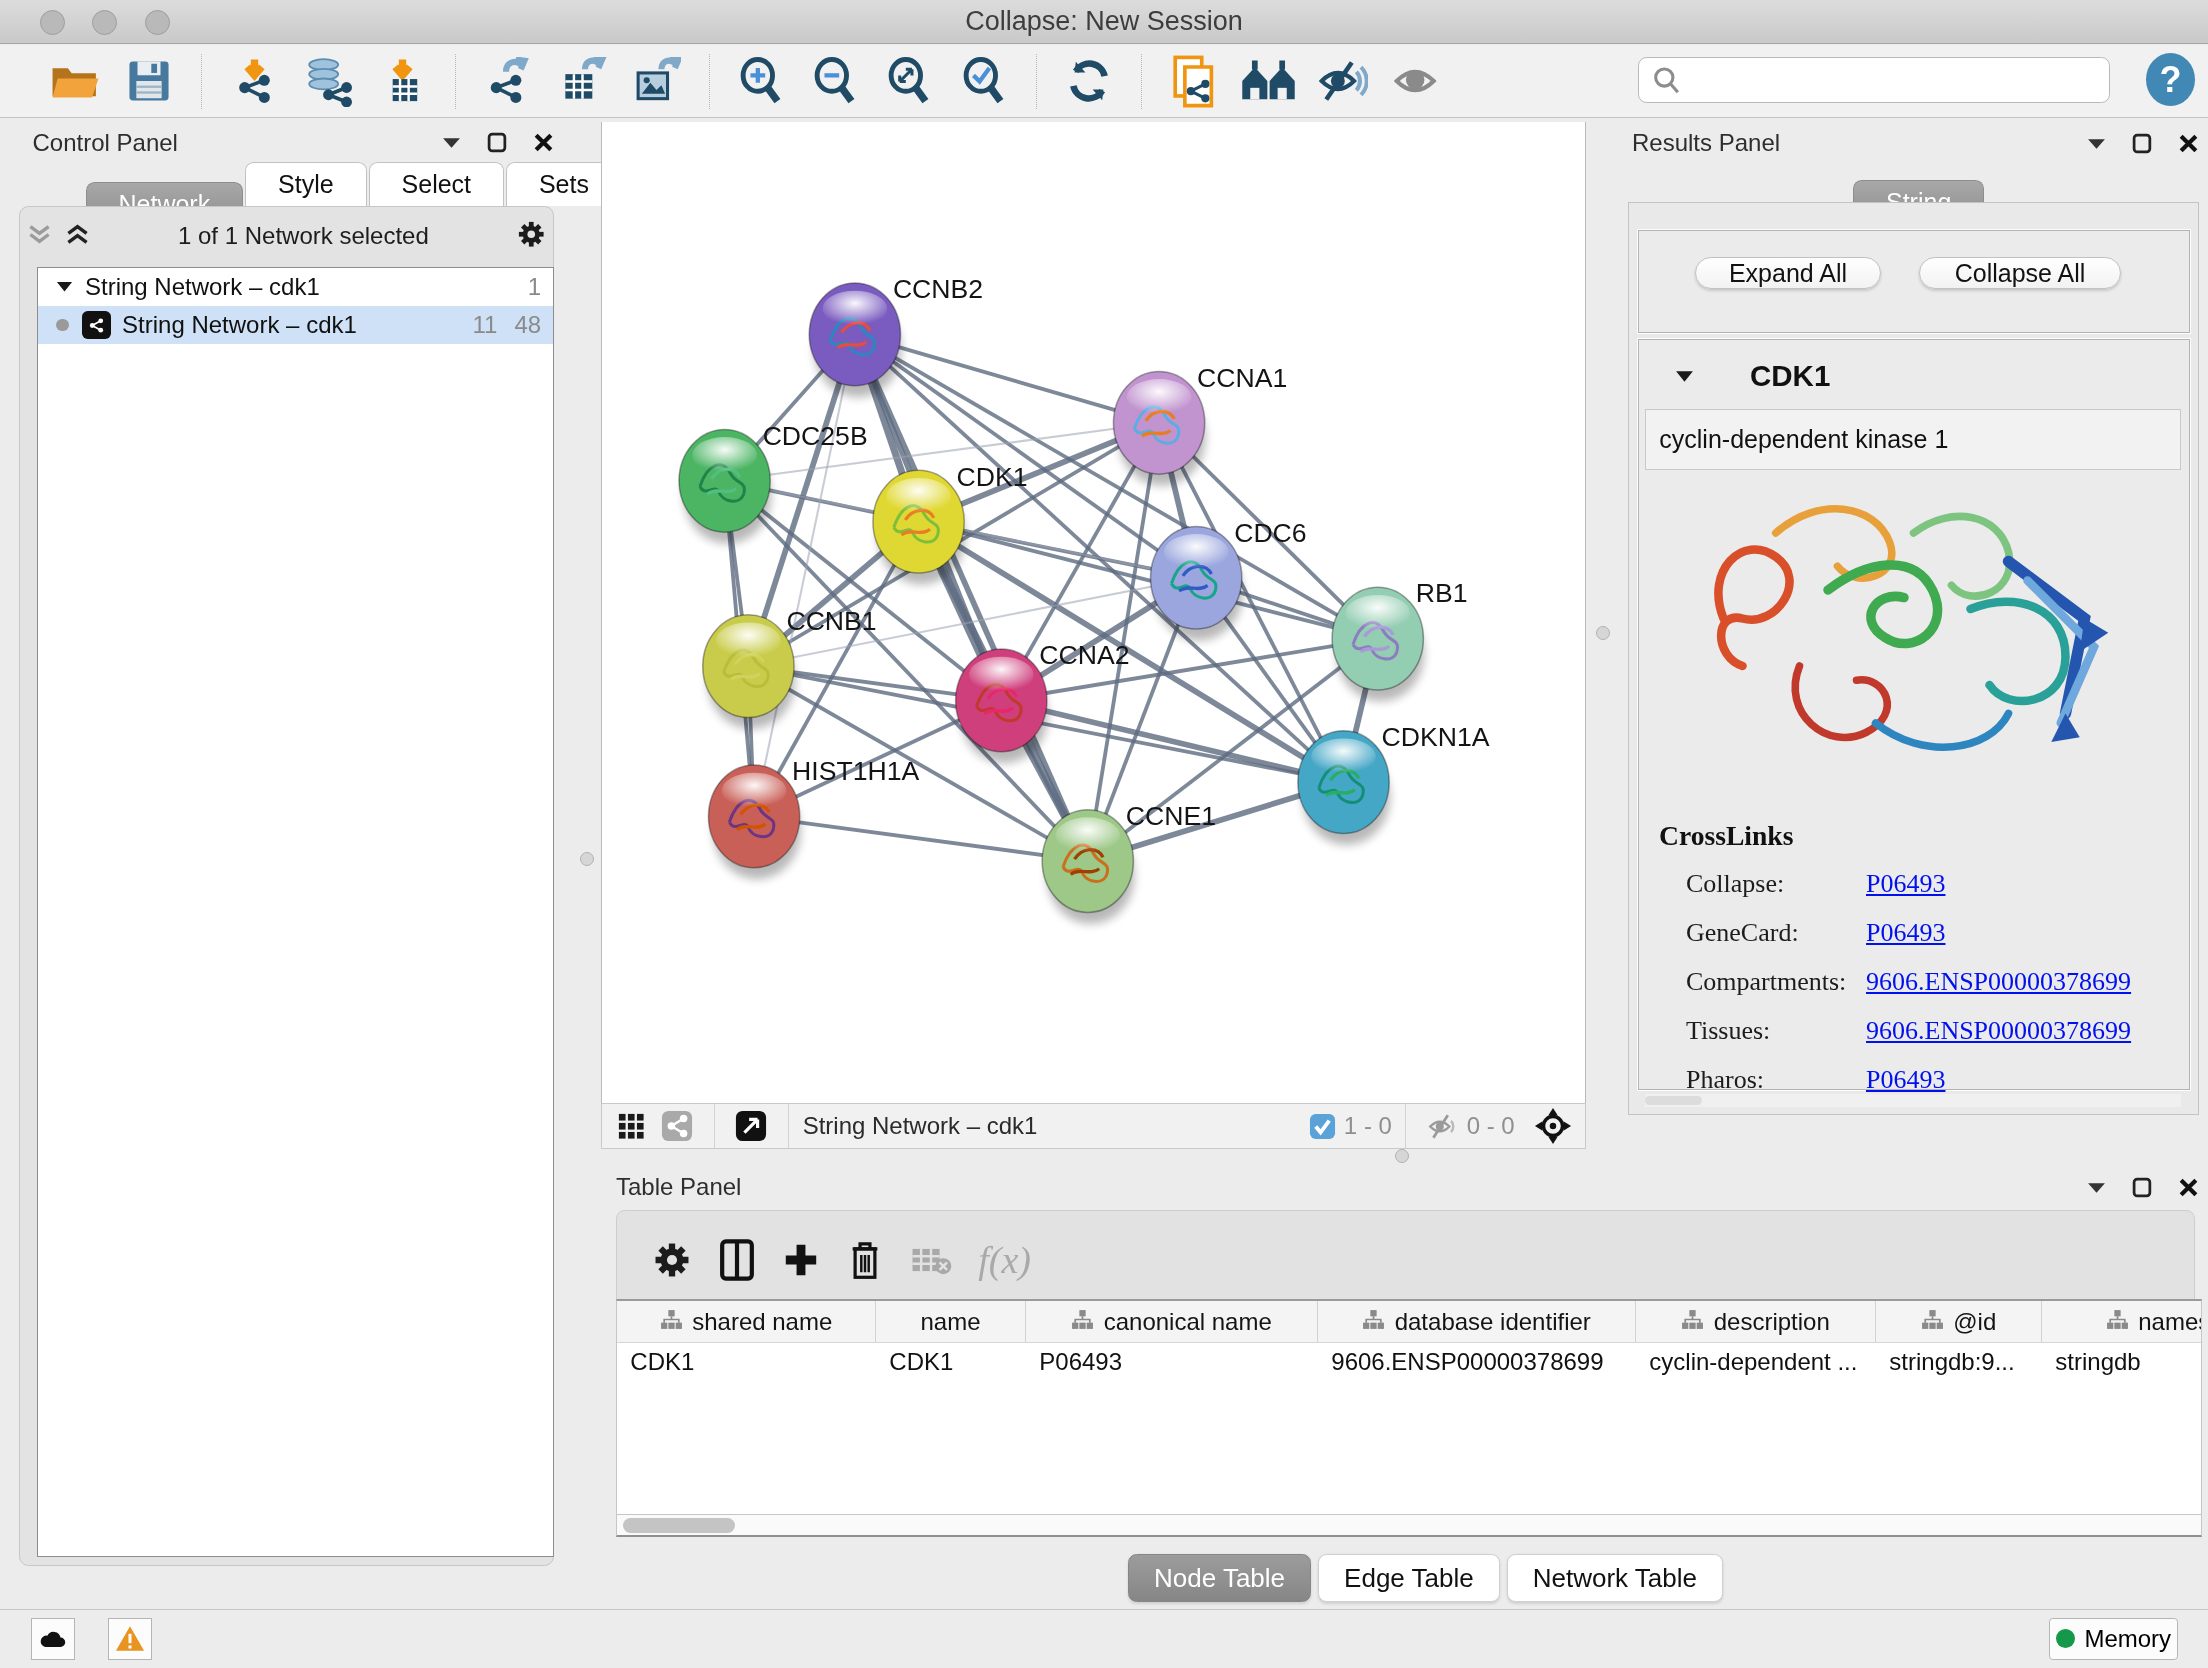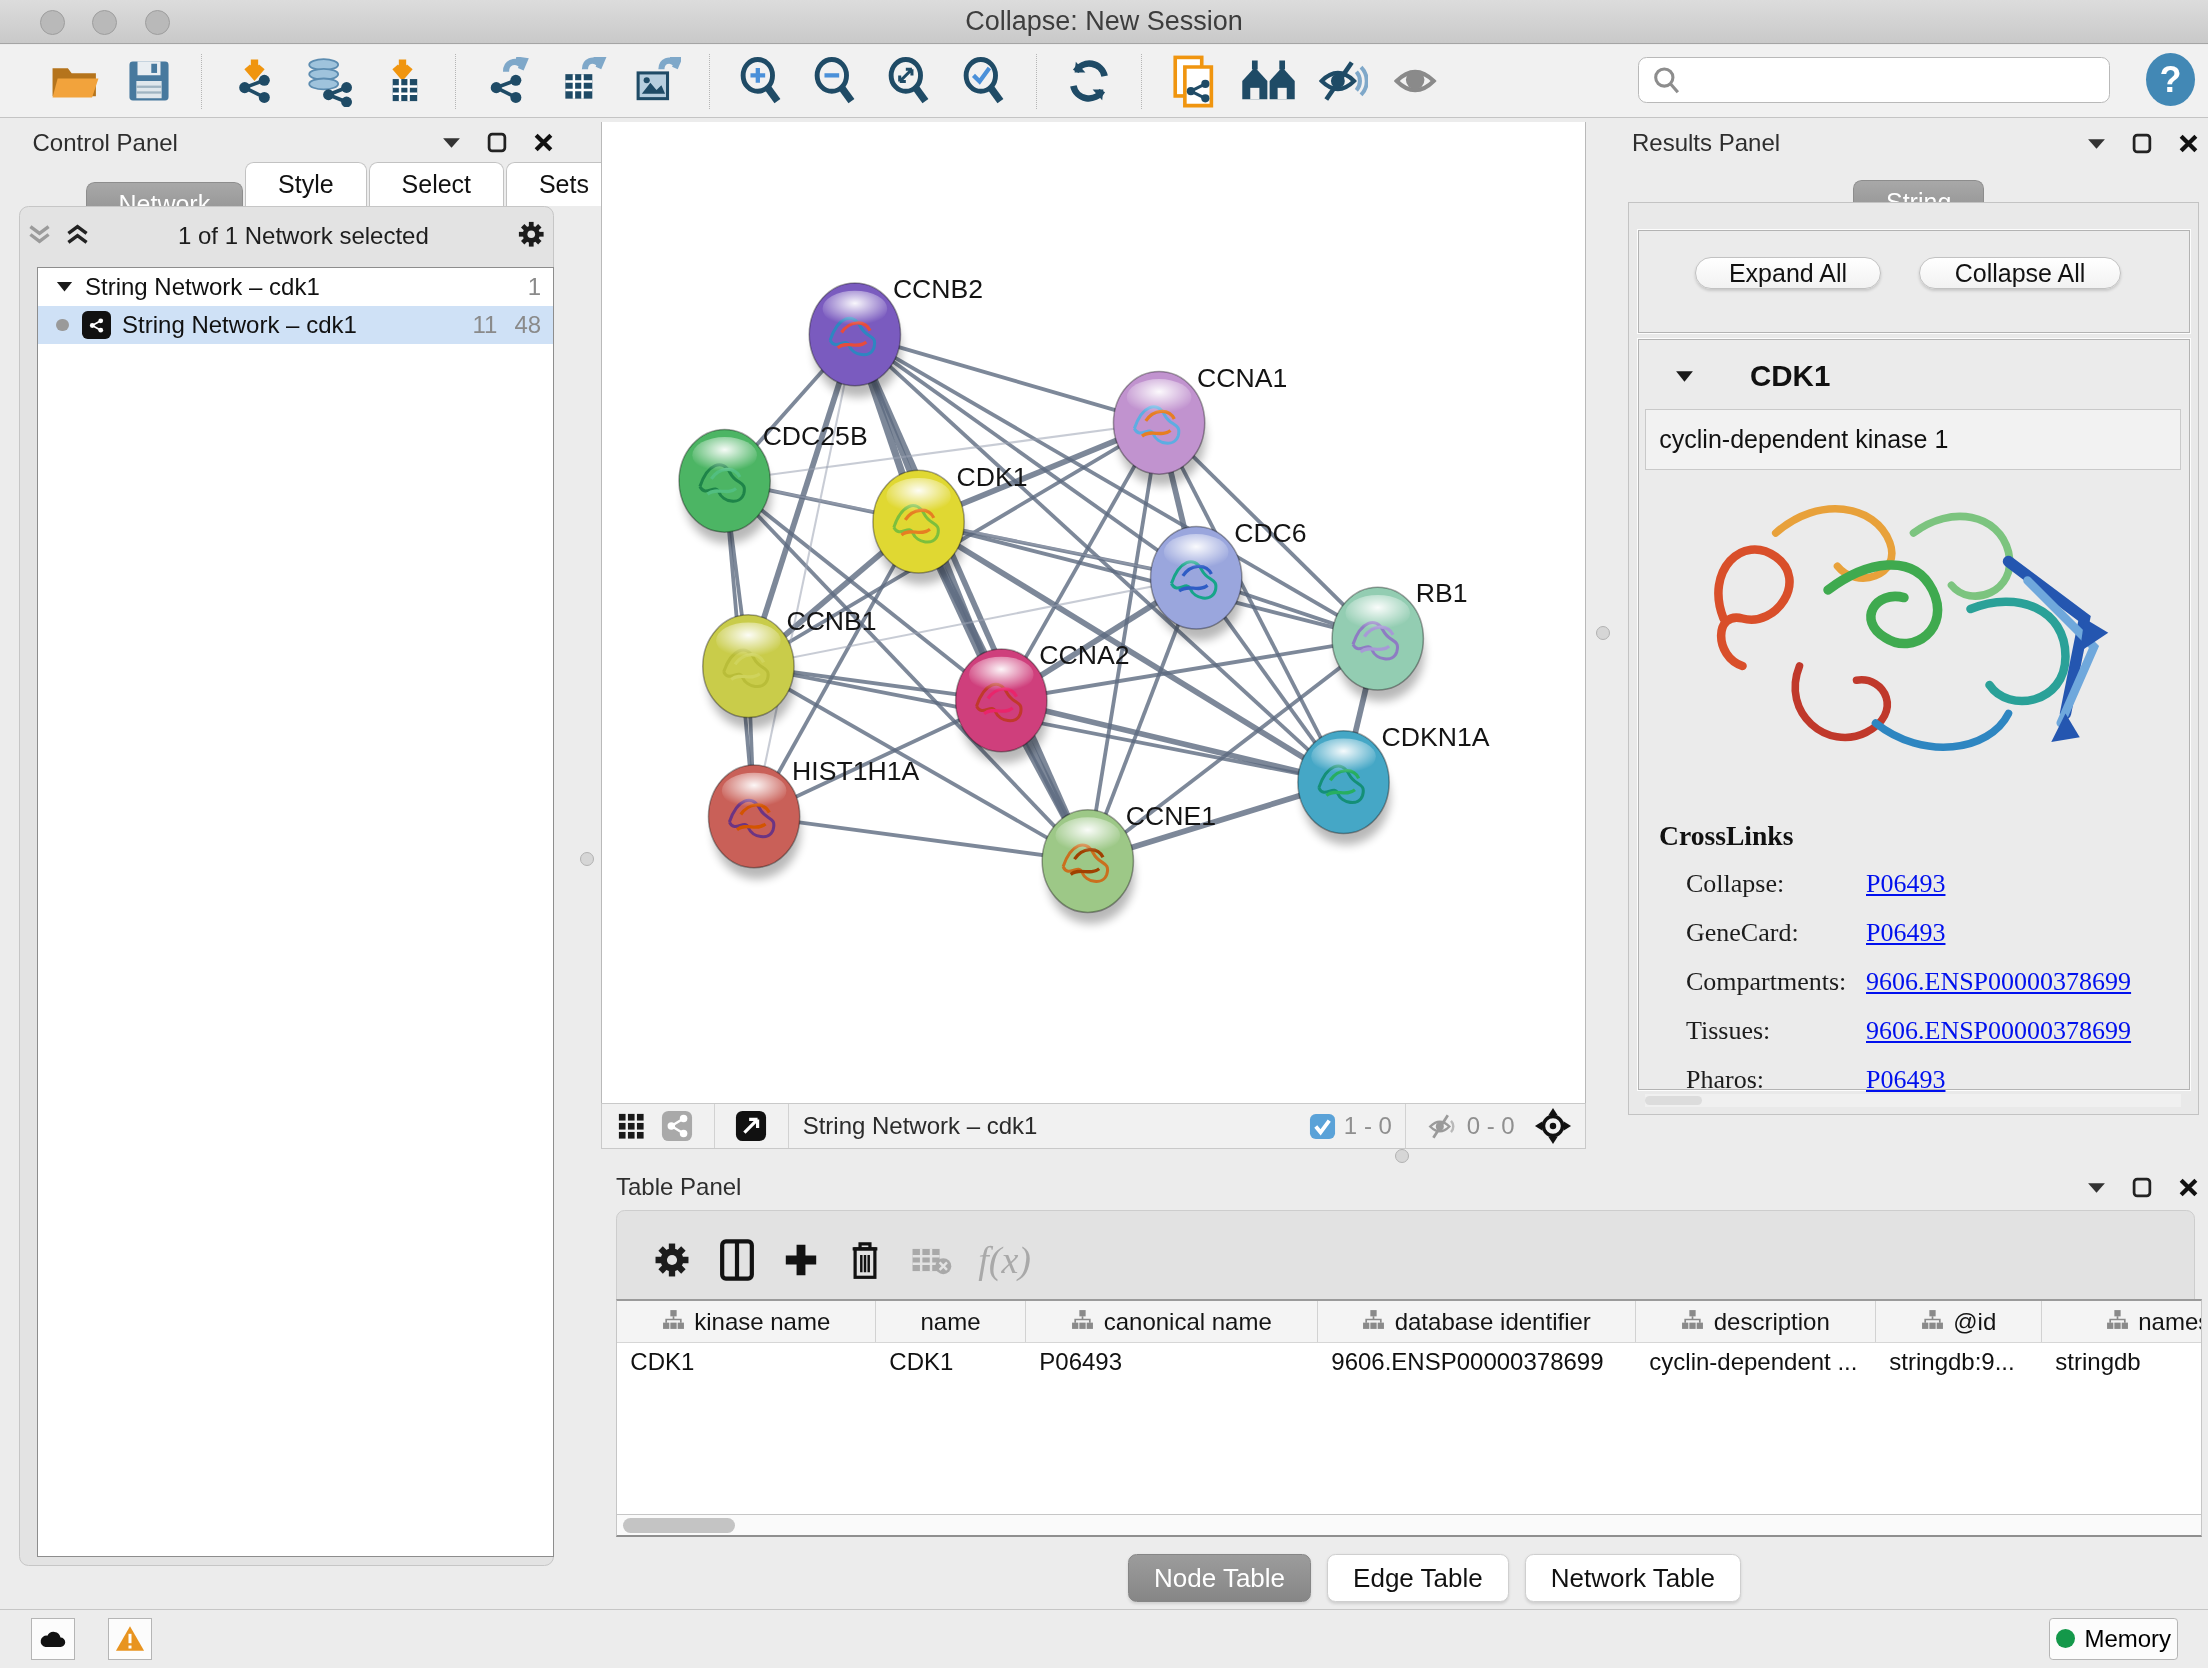--- a/index.html
+++ b/index.html
@@ -101,21 +101,21 @@
   .hcell { display:flex; align-items:center; justify-content:center; font-size:24px; color:#141414;
     border-right:1px solid #d2d2d2; gap:9.5px; flex:none; }
   #tp-row { display:flex; height:38px; background:#fff; align-items:center; }
   .ccell { font-size:24px; color:#111; padding-left:13.3px; flex:none; overflow:hidden; white-space:nowrap; }
   #tp-hscroll { left:616px; top:1514px; width:1586px; height:23px; background:#fafafa;
     border:1px solid #c6c6c6; border-bottom:2.9px solid #8f8f8f; }
   #tp-hscroll .th { width:112px; height:15px; border-radius:7.6px; background:#c4c4c4; margin:2.9px 0 0 5.7px; }
   #tp-tabs { left:1128px; top:1554px; display:flex; }
   .btab { height:48px; padding:1px 25px; background:#fff; border:1px solid #cfcfcf;
     display:flex; align-items:center; font-size:26px; color:#111; border-radius:8.6px;
-    margin-right:16px; box-shadow:0 1.9px 2.9px rgba(0,0,0,.12); }
+    margin-right:7px; box-shadow:0 1.9px 2.9px rgba(0,0,0,.12); }
   .btab.active { background:linear-gradient(#9c9c9c,#868686); color:#fff; border-color:#868686; }
 
   
   #status-bar { left:0; top:1609px; width:2208px; height:59px; background:#ececec; border-top:1px solid #c6c6c6; }
   .sbtn { position:absolute; top:7.6px; height:42px; background:#fcfcfc; border:1.9px solid #b5b5b5;
     display:flex; align-items:center; justify-content:center; }
   #memory-btn { left:2049px; width:129px; font-size:24px; gap:9.5px; border-radius:3.8px; }
   #memory-btn .gd { width:19px; height:19px; border-radius:50%; background:#14984a; }
 
   svg text { font-family:"Liberation Sans", sans-serif; }
@@ -744,21 +744,21 @@
   <div id="tp-grid" class="abs">
     <div id="tp-cols">
         <div class="hcell" style="width: 259px;">
           <span><svg width="23" height="21" viewBox="0 0 22 20">
               <rect x="8" y="1" width="6" height="6" fill="#8a8a8a"></rect>
               <rect x="1" y="13" width="6" height="6" fill="#8a8a8a"></rect>
               <rect x="8" y="13" width="6" height="6" fill="#8a8a8a"></rect>
               <rect x="15" y="13" width="6" height="6" fill="#8a8a8a"></rect>
               <path d="M11 7 V10 M4 13 V10 H18 V13" stroke="#8a8a8a" stroke-width="1.6" fill="none"></path>
             </svg></span>
-          <span>kinase name</span>
+          <span>shared name</span>
         </div>
         <div class="hcell" style="width: 150px;">
           <span>name</span>
         </div>
         <div class="hcell" style="width: 292px;">
           <span><svg width="23" height="21" viewBox="0 0 22 20">
               <rect x="8" y="1" width="6" height="6" fill="#8a8a8a"></rect>
               <rect x="1" y="13" width="6" height="6" fill="#8a8a8a"></rect>
               <rect x="8" y="13" width="6" height="6" fill="#8a8a8a"></rect>
               <rect x="15" y="13" width="6" height="6" fill="#8a8a8a"></rect>

